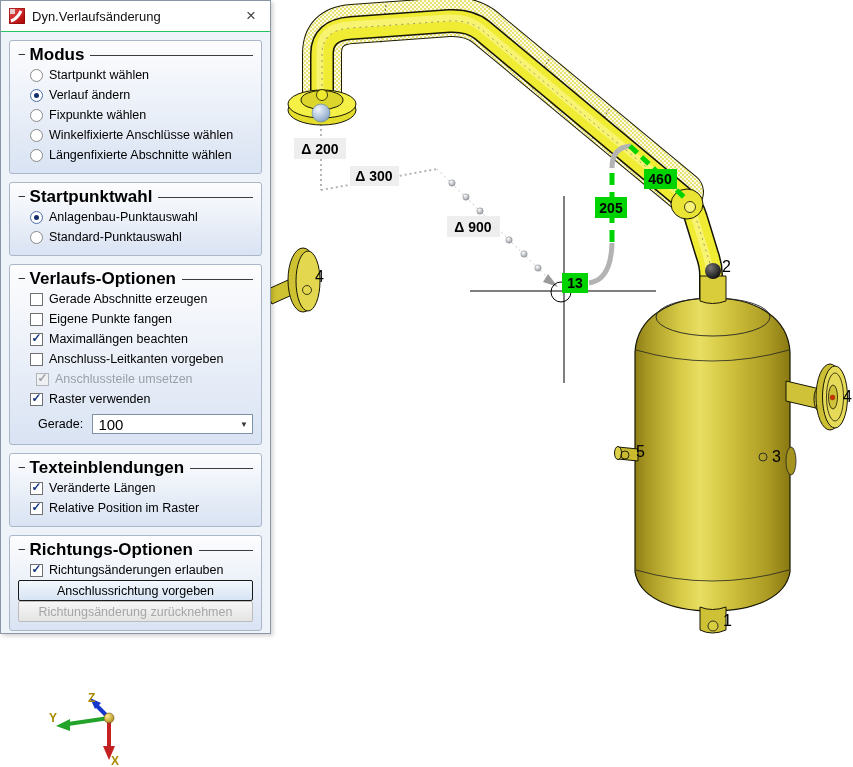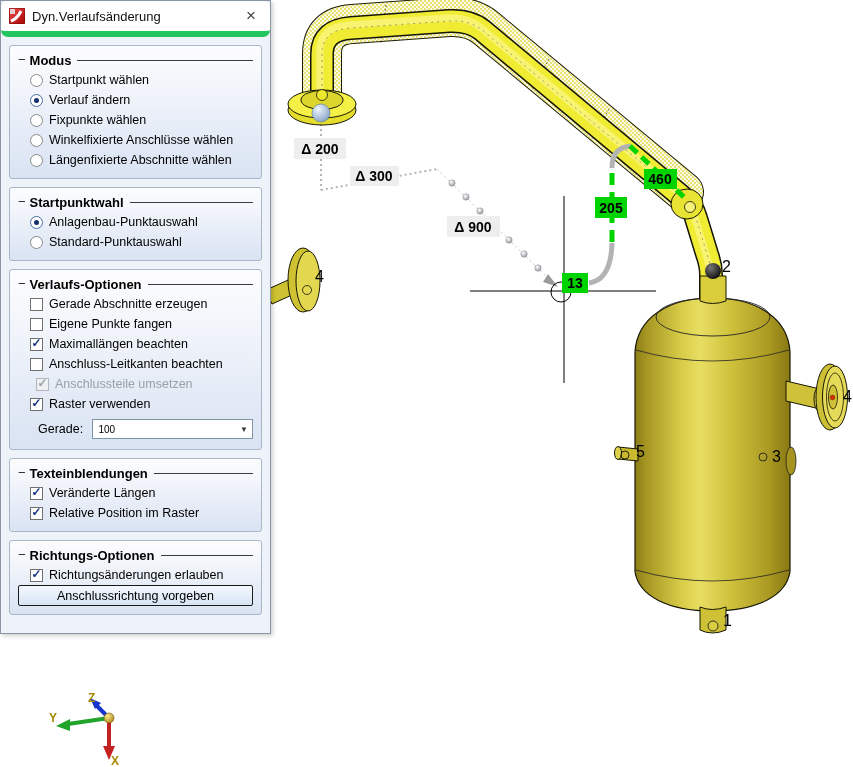--- a/index.html
+++ b/index.html
@@ -3,45 +3,45 @@
 <meta charset="utf-8">
 <style>
   html,body{margin:0;padding:0;background:#fff;}
   #stage{position:relative;width:853px;height:767px;overflow:hidden;background:#fff;
          font-family:"Liberation Sans",sans-serif;}
   
   #view3d{position:absolute;left:0;top:0;width:853px;height:767px;}
   
   #dlg{position:absolute;left:0;top:0;width:271px;height:634px;background:#eef2f9;
        border:1px solid #8a95a5;box-sizing:border-box;box-shadow:2px 2px 4px rgba(0,0,0,.18);z-index:5;}
-  #titlebar{height:30px;background:#fff;display:flex;align-items:center;padding:0 8px;border-bottom:6px solid #22c55e;border-radius:7px;}
+  #titlebar{height:30px;background:#fff;display:flex;align-items:center;padding:0 8px;border-bottom:1px solid #22c55e;}
   #titlebar .ttl{font-size:13px;color:#111;margin-left:7px;flex:1;}
   #titlebar .close{font-size:17px;color:#444;width:22px;text-align:center;cursor:pointer;line-height:22px;}
   .grp{margin:8px 8px 0 8px;border:1px solid #a9b7c9;border-radius:3px;
        background:linear-gradient(#fdfdfe,#d9e3f3);padding:4px 8px 8px 8px;}
   .grp-h{display:flex;align-items:center;height:20px;}
   .grp-h .dash{font-size:13px;color:#222;margin-right:4px;line-height:18px;}
-  .grp-h .cap{font-size:13px;font-weight:bold;color:#000;white-space:nowrap;}
+  .grp-h .cap{font-size:17px;font-weight:bold;color:#000;white-space:nowrap;}
   .grp-h .ln{flex:1;height:1px;background:#3c3c3c;margin-left:6px;}
   .row{display:flex;align-items:center;height:20px;gap:6px;margin-left:12px;}
   .row .lbl{font-size:12.5px;color:#000;white-space:nowrap;}
   .row.dis .lbl{color:#9aa0a8;text-align:right;}
   .rb{width:13px;height:13px;border-radius:50%;border:1px solid #8a8a8a;background:#fff;
       box-sizing:border-box;position:relative;flex:0 0 13px;}
   .rb.on{border-color:#4a6ea8;}
   .rb.on::after{content:"";position:absolute;left:3px;top:3px;width:5px;height:5px;border-radius:50%;background:#12306e;}
   .cb{width:13px;height:13px;border:1px solid #707070;background:#fff;box-sizing:border-box;
       flex:0 0 13px;font-size:12px;line-height:11px;text-align:center;color:#14357d;font-weight:bold;}
   .cb span{display:block;margin-top:-1px;}
   .cb.dis{background:#eef0f2;border-color:#b2b6bc;color:#9aa0a8;}
   .indent{margin-left:18px;}
   .wrow{display:flex;align-items:center;height:24px;margin-top:3px;}
   .wrow .wlbl{font-size:12.5px;margin-left:20px;width:57px;}
   .combo{width:168px;height:20px;border:1px solid #7f93a8;background:#fff;display:flex;align-items:center;box-sizing:border-box;}
-  .combo .val{flex:1;font-size:10px;padding-left:5px;}
+  .combo .val{flex:1;font-size:15px;padding-left:5px;}
   .combo .caret{width:16px;font-size:8px;color:#333;text-align:center;}
   .btn{display:block;width:100%;height:21px;font-family:"Liberation Sans",sans-serif;
        font-size:12.5px;color:#000;background:linear-gradient(#f3f8fd,#d7e4f4);
        border:1px solid #1a1a1a;border-radius:2px;}
   .btn.dis{color:#a6a6a6;border:1px solid #bcbcbc;background:linear-gradient(#f6f6f6,#e4e4e4);}
   svg text{font-family:"Liberation Sans",sans-serif;}
 </style>
 </head>
 <body>
 
@@ -300,21 +300,21 @@
         <span class="lbl">Eigene Punkte fangen</span>
         </div>
       <div class="row">
         <span class="cb">
             <span>✓</span>
           </span>
         <span class="lbl">Maximallängen beachten</span>
         </div>
       <div class="row">
         <span class="cb"></span>
-        <span class="lbl">Anschluss-Leitkanten beachten</span>
+        <span class="lbl">Anschluss-Leitkanten vorgeben</span>
         </div>
       <div class="row dis indent">
         <span class="cb dis">
             <span>✓</span>
           </span>
         <span class="lbl">Anschlussteile umsetzen</span>
         </div>
       <div class="row">
         <span class="cb">
             <span>✓</span>
@@ -356,15 +356,16 @@
         <span class="cap">Richtungs-Optionen</span>
           <span class="ln"></span>
         </div>
       <div class="row">
         <span class="cb">
             <span>✓</span>
           </span>
         <span class="lbl">Richtungsänderungen erlauben</span>
         </div>
       <button class="btn">Anschlussrichtung vorgeben</button>
+      <button class="btn dis">Richtungsänderung zurücknehmen</button>
     </div>
   </div>
 </div>
 
 </body></html>

